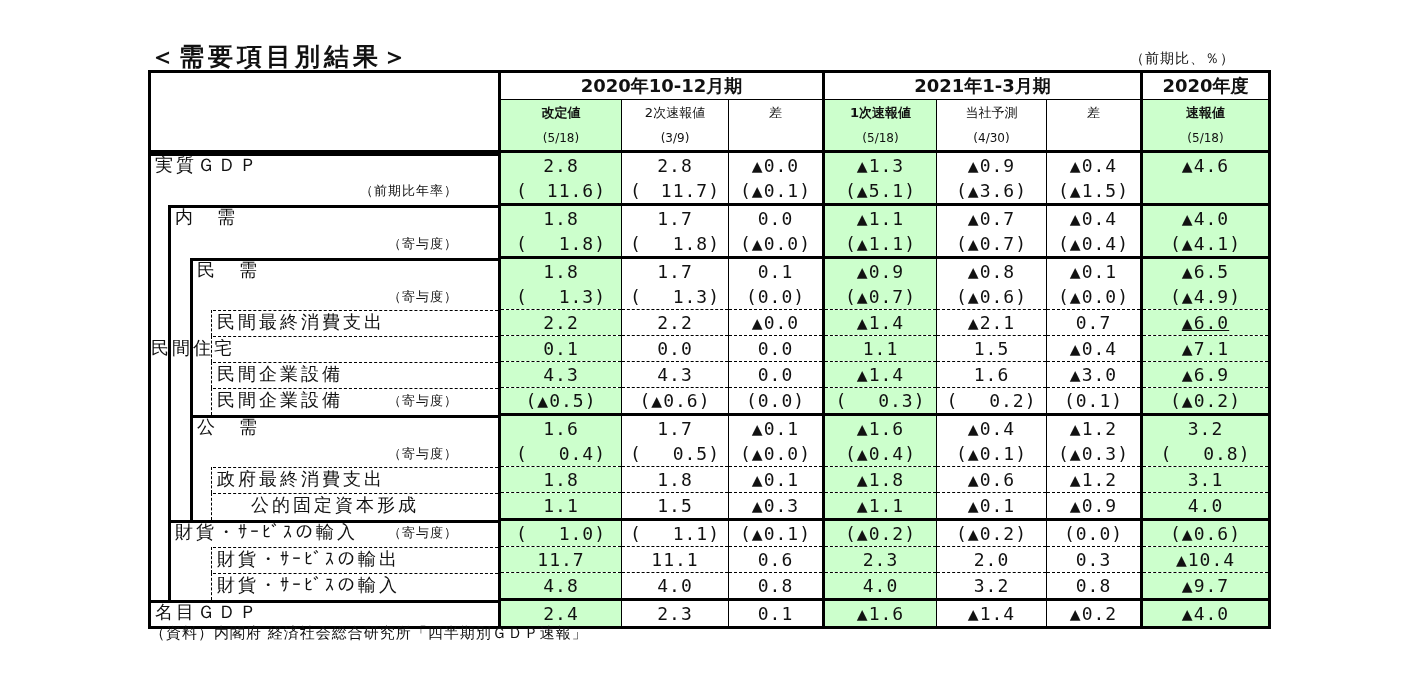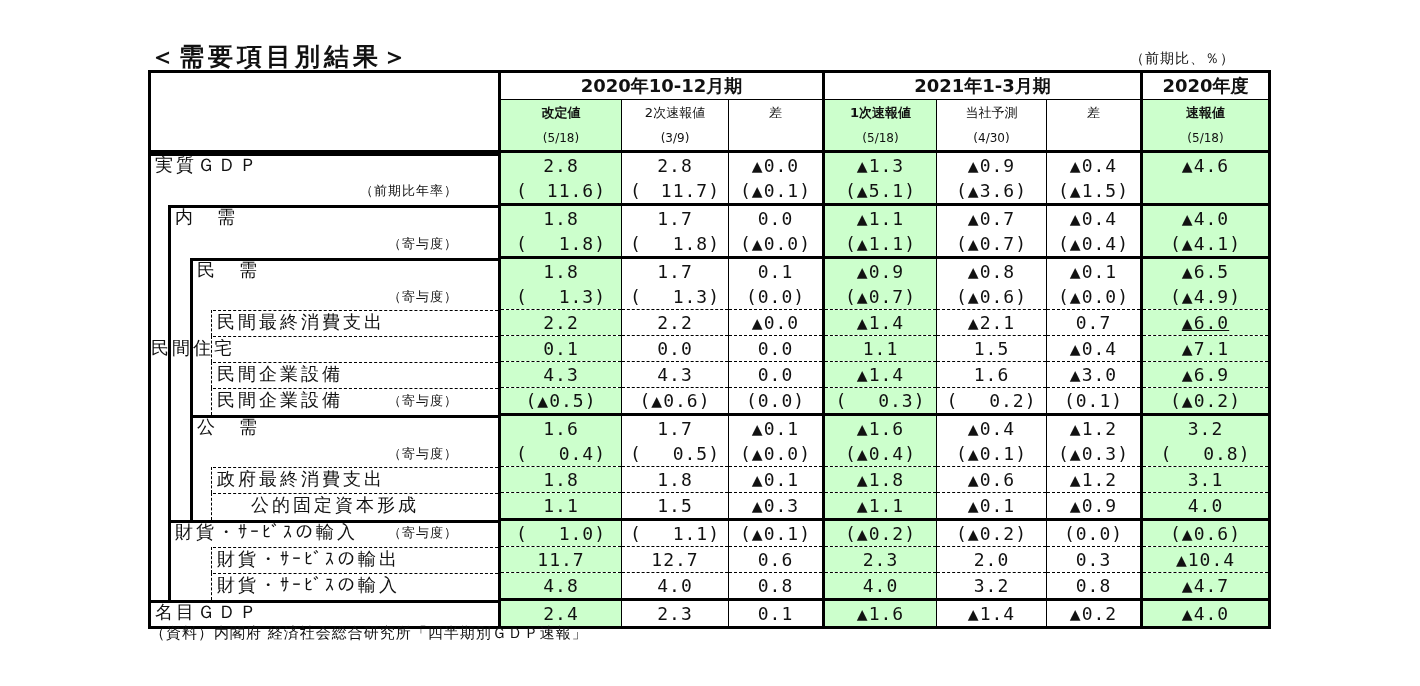--- a/index.html
+++ b/index.html
@@ -377,21 +377,21 @@
               <div style="position: absolute; left: 17px; top: 0px; bottom: 0px; width: 0px; border-left: 3px solid rgb(0, 0, 0);"></div>
               <div style="position: absolute; left: 62px; right: 0px; top: 0px; border-top: 1.5px dashed rgb(0, 0, 0);"></div>
               <div style="position: absolute; left: 60px; top: 0px; bottom: 0px; border-left: 1.5px dashed rgb(0, 0, 0);"></div>
             </div>
             <div class="lbl-inner" style="position: relative; padding-left: 66px;">
               <span class="main">財貨・ｻｰﾋﾞｽの輸出</span>
               <span class="sub"></span>
             </div>
           </td>
           <td class="num g" style="border-top: 1.5px dashed rgb(0, 0, 0); border-left: 3px solid rgb(0, 0, 0);">11.7</td>
-          <td class="num w" style="border-top: 1.5px dashed rgb(0, 0, 0); border-left: 1.5px solid rgb(0, 0, 0);">12.7</td>
+          <td class="num w" style="border-top: 1.5px dashed rgb(0, 0, 0); border-left: 1.5px solid rgb(0, 0, 0);">11.1</td>
           <td class="num w" style="border-top: 1.5px dashed rgb(0, 0, 0); border-left: 1.5px solid rgb(0, 0, 0);">0.6</td>
           <td class="num g" style="border-top: 1.5px dashed rgb(0, 0, 0); border-left: 3px solid rgb(0, 0, 0);">2.3</td>
           <td class="num w" style="border-top: 1.5px dashed rgb(0, 0, 0); border-left: 1.5px solid rgb(0, 0, 0);">2.0</td>
           <td class="num w" style="border-top: 1.5px dashed rgb(0, 0, 0); border-left: 1.5px solid rgb(0, 0, 0);">0.3</td>
           <td class="num g" style="border-top: 1.5px dashed rgb(0, 0, 0); border-left: 3px solid rgb(0, 0, 0); border-right: 3px solid rgb(0, 0, 0);">▲10.4</td>
         </tr>
         <tr>
           <td class="lbl bL" style="border-top: none;">
             <div style="position: absolute; inset: 0px;">
               <div style="position: absolute; left: 17px; top: 0px; bottom: 0px; width: 0px; border-left: 3px solid rgb(0, 0, 0);"></div>
@@ -402,21 +402,21 @@
               <span class="main">財貨・ｻｰﾋﾞｽの輸入</span>
               <span class="sub"></span>
             </div>
           </td>
           <td class="num g" style="border-top: 1.5px dashed rgb(0, 0, 0); border-left: 3px solid rgb(0, 0, 0);">4.8</td>
           <td class="num w" style="border-top: 1.5px dashed rgb(0, 0, 0); border-left: 1.5px solid rgb(0, 0, 0);">4.0</td>
           <td class="num w" style="border-top: 1.5px dashed rgb(0, 0, 0); border-left: 1.5px solid rgb(0, 0, 0);">0.8</td>
           <td class="num g" style="border-top: 1.5px dashed rgb(0, 0, 0); border-left: 3px solid rgb(0, 0, 0);">4.0</td>
           <td class="num w" style="border-top: 1.5px dashed rgb(0, 0, 0); border-left: 1.5px solid rgb(0, 0, 0);">3.2</td>
           <td class="num w" style="border-top: 1.5px dashed rgb(0, 0, 0); border-left: 1.5px solid rgb(0, 0, 0);">0.8</td>
-          <td class="num g" style="border-top: 1.5px dashed rgb(0, 0, 0); border-left: 3px solid rgb(0, 0, 0); border-right: 3px solid rgb(0, 0, 0);">▲4.7</td>
+          <td class="num g" style="border-top: 1.5px dashed rgb(0, 0, 0); border-left: 3px solid rgb(0, 0, 0); border-right: 3px solid rgb(0, 0, 0);">▲9.7</td>
         </tr>
         <tr>
           <td class="lbl bL" style="border-top: none; border-bottom: 3px solid rgb(0, 0, 0);">
             <div style="position: absolute; inset: 0px;">
               <div style="position: absolute; left: 0px; right: 0px; top: 0px; border-top: 3px solid rgb(0, 0, 0);"></div>
             </div>
             <div class="lbl-inner" style="position: relative; padding-left: 4px;">
               <span class="main">名目ＧＤＰ</span>
               <span class="sub"></span>
             </div>

